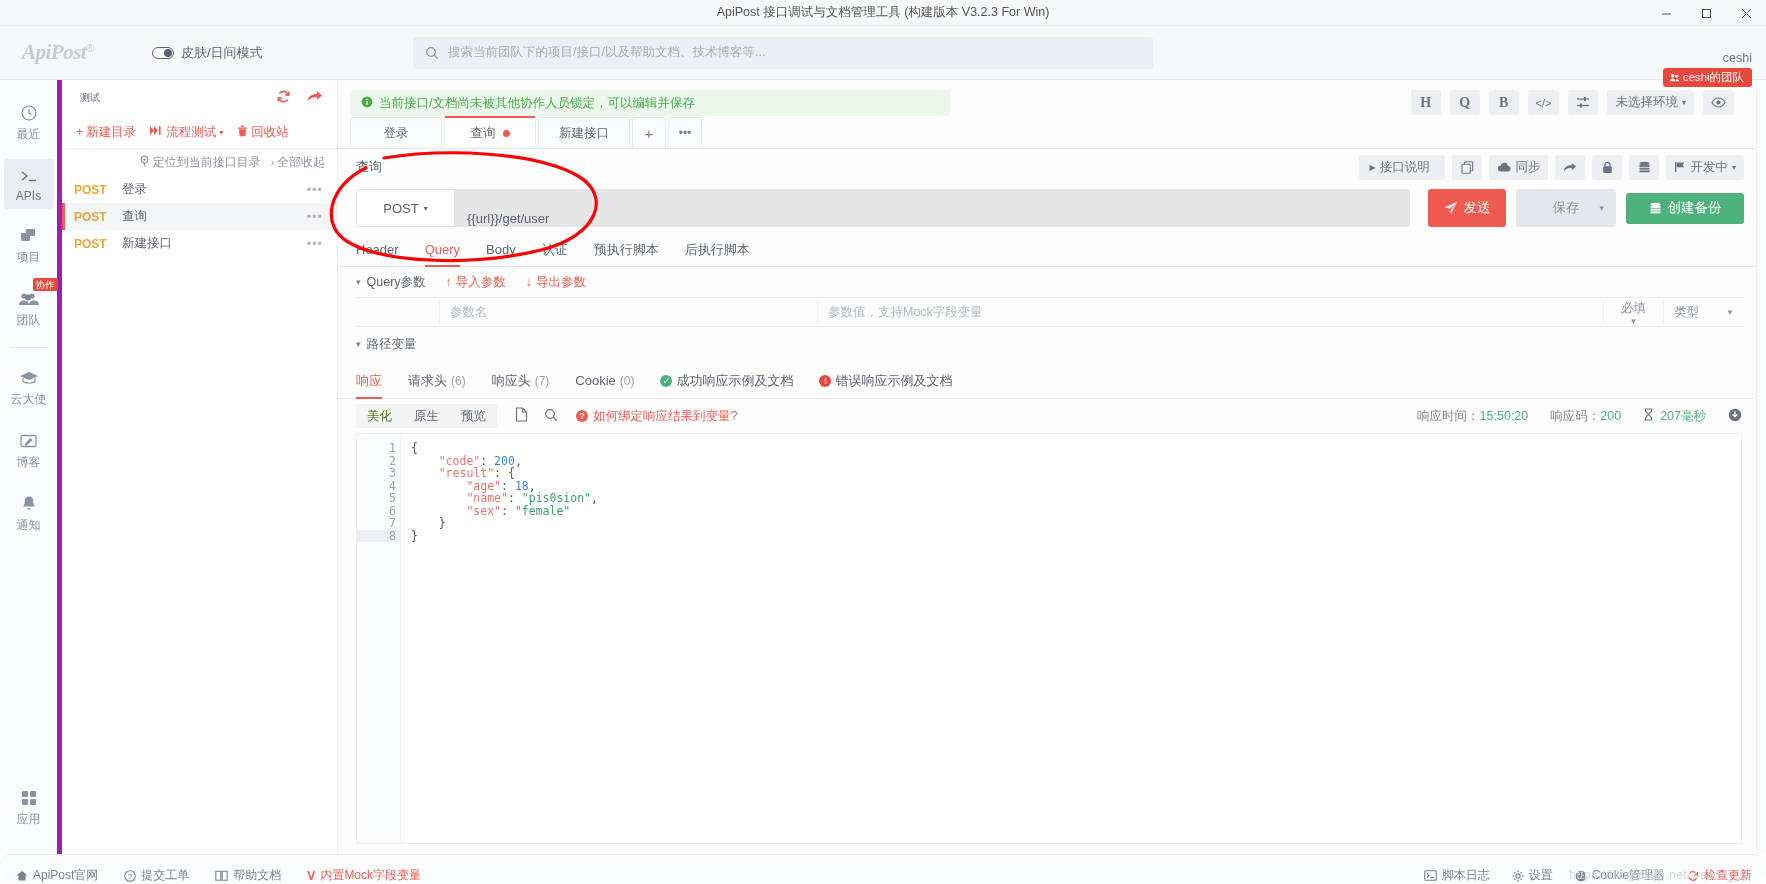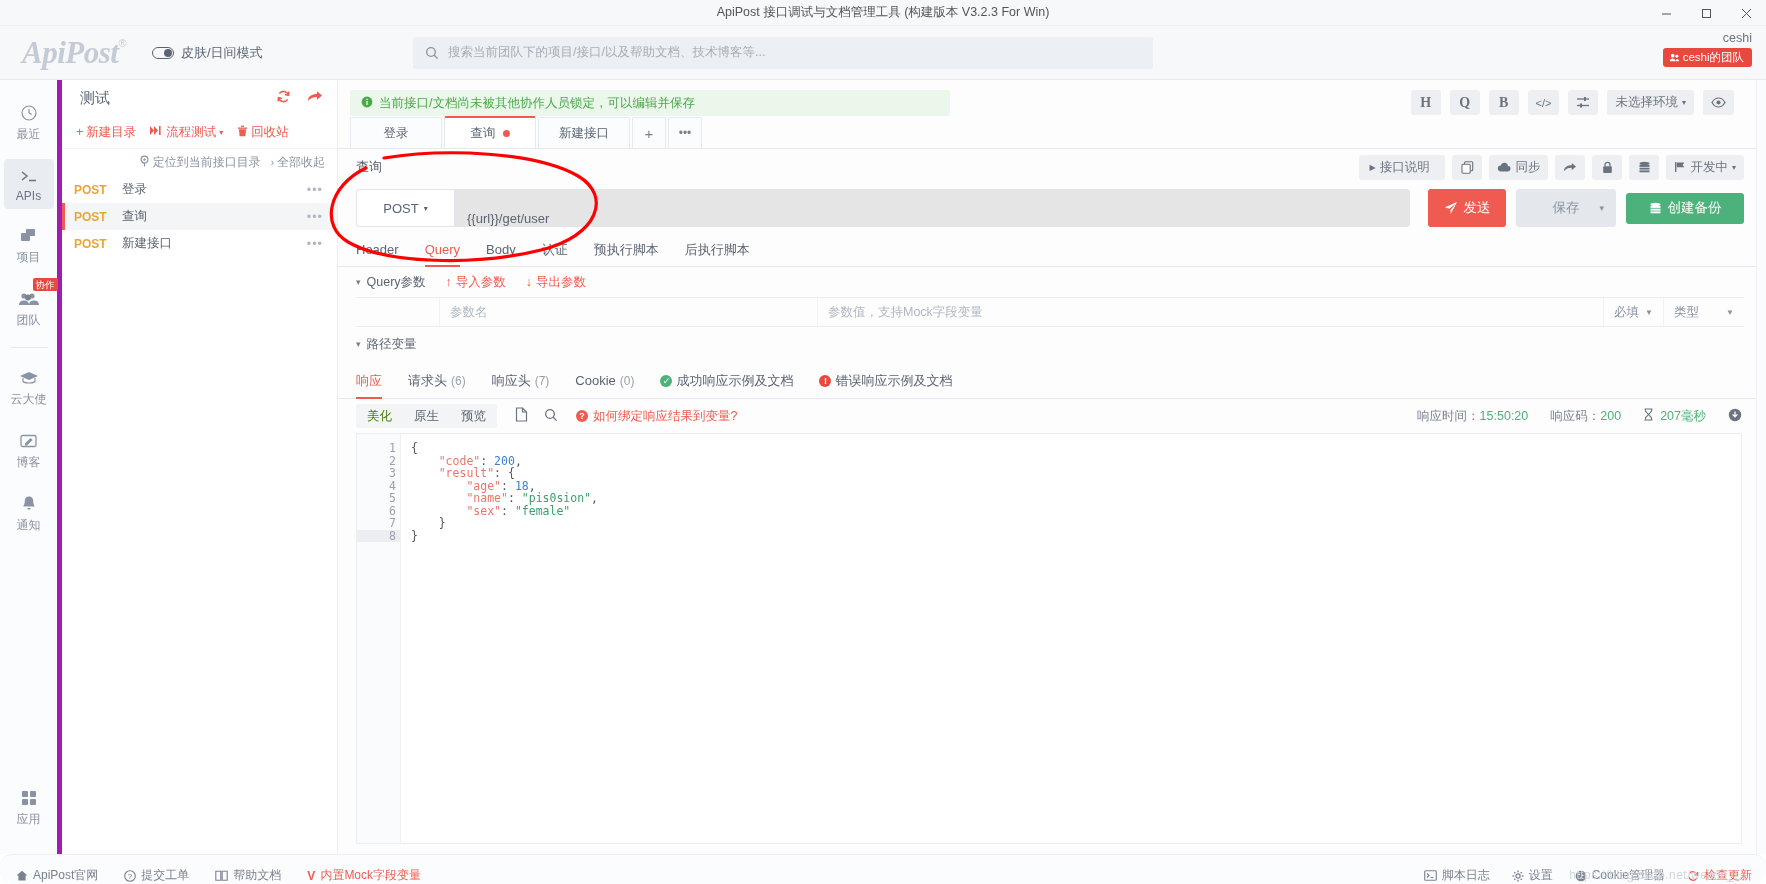--- a/index.html
+++ b/index.html
@@ -28,21 +28,21 @@
   .win-btn.close { color:#555; }
 
   
   .header {
     height: 54px; background: #f7f8fa; border-bottom: 1px solid #e8eaec;
     display: flex; align-items: center; position: relative; flex: 0 0 54px;
   }
   .logo-wrap { width: 190px; padding-left: 22px; display: flex; align-items: flex-start; }
   .logo {
     font-family: "Liberation Serif", serif; font-style: italic; font-weight: bold;
-    font-size: 31px; color: #c5cbd6; letter-spacing: -0.5px; line-height: 1;
+    font-size: 21px; color: #c5cbd6; letter-spacing: -0.5px; line-height: 1;
   }
   .logo-reg { font-size: 11px; color: #c5cbd6; vertical-align: super; font-style: normal; }
   .skin-toggle { display: flex; align-items: center; gap: 7px; color: #5b6472; font-size: 13px; margin-left: -38px; }
   .toggle-pill {
     width: 22px; height: 12px; border: 1.4px solid #5b6472; border-radius: 7px;
     position: relative; display: inline-block;
   }
   .toggle-pill::after {
     content: ''; position: absolute; right: 1px; top: 1px; width: 8px; height: 8px;
     border-radius: 50%; background: #5b6472;
@@ -50,21 +50,21 @@
   .search-box {
     position: absolute; left: 413px; width: 740px; height: 32px; background: #eceff3;
     border-radius: 3px; display: flex; align-items: center; padding: 0 12px; gap: 9px;
     color: #a6adb8; font-size: 12.5px;
   }
   .search-icon { width: 14px; height: 14px; flex: 0 0 14px; }
   .header-right {
     position: absolute; right: 14px; top: 5px; display: flex; flex-direction: column;
     align-items: flex-end; gap: 3px;
   }
-  .user-name { font-size: 12.5px; color: #6b7380; }
+  .user-name { font-size: 12.5px; color: #6b7380; margin-top: 20px; }
   .team-badge {
     background: #e8483d; color: #fff; font-size: 11.5px; padding: 2px 8px 2px 6px;
     border-radius: 3px; display: flex; align-items: center; gap: 3px;
   }
 
   
   .body { flex: 1; display: flex; min-height: 0; }
 
   
   .rail {
@@ -88,21 +88,21 @@
 
   
   .tree {
     width: 276px; border-right: 1px solid #eceef1; background: #fff;
     display: flex; flex-direction: column; flex: 0 0 276px;
   }
   .tree-head {
     height: 36px; display: flex; align-items: center; padding: 0 14px 0 18px;
     justify-content: space-between;
   }
-  .tree-title { font-size: 15px; color: #5b6472; }
+  .tree-title { font-size: 10px; color: #5b6472; }
   .tree-head-icons { display: flex; gap: 16px; color: #ef5b50; }
   .tree-actions {
     height: 32px; display: flex; align-items: center; gap: 14px; padding: 0 0 0 14px;
     font-size: 12.5px; color: #ef5b50;
   }
   .ta { display: flex; align-items: center; gap: 3px; white-space: nowrap; }
   .tree-subbar {
     height: 28px; display: flex; align-items: center; justify-content: flex-end; gap: 10px;
     padding: 0 12px; font-size: 12px; color: #8a93a3; border-top: 1px solid #f0f2f5;
   }
@@ -200,21 +200,21 @@
   }
   .sh-tri { font-size: 9px; color: #7a828f; margin-right: -14px; }
   .sh-link { color: #ef5b50; display: flex; align-items: center; gap: 4px; }
 
   .param-table { border-top: 1px solid #eceef1; border-bottom: 1px solid #eceef1; display: flex; height: 30px; margin: 0 12px 0 18px; }
   .pt-cell { display: flex; align-items: center; font-size: 12.5px; color: #b0b7c2; padding: 0 10px; border-right: 1px solid #f0f2f5; }
   .pt-cell:last-child { border-right: none; }
   .pt-chk { width: 84px; }
   .pt-name { width: 378px; }
   .pt-val { flex: 1; }
-  .pt-req { width: 60px; color: #8a93a3; justify-content: space-between; }
+  .pt-req { width: 60px; color: #8a93a3; justify-content: flex-end; flex-direction: column; }
   .pt-type { width: 80px; color: #8a93a3; justify-content: space-between; }
   .pt-desc { width: 262px; }
   .mini-caret { font-size: 8px; color: #8a93a3; }
 
   .resp-tabs {
     height: 36px; display: flex; align-items: center; gap: 26px; padding-left: 18px;
     border-bottom: 1px solid #e6e9ee; font-size: 13px; color: #5b6472; margin-top: 2px;
   }
   .rt { display: flex; align-items: center; gap: 4px; height: 36px; position: relative; }
   .rt.active { color: #ef5b50; }

